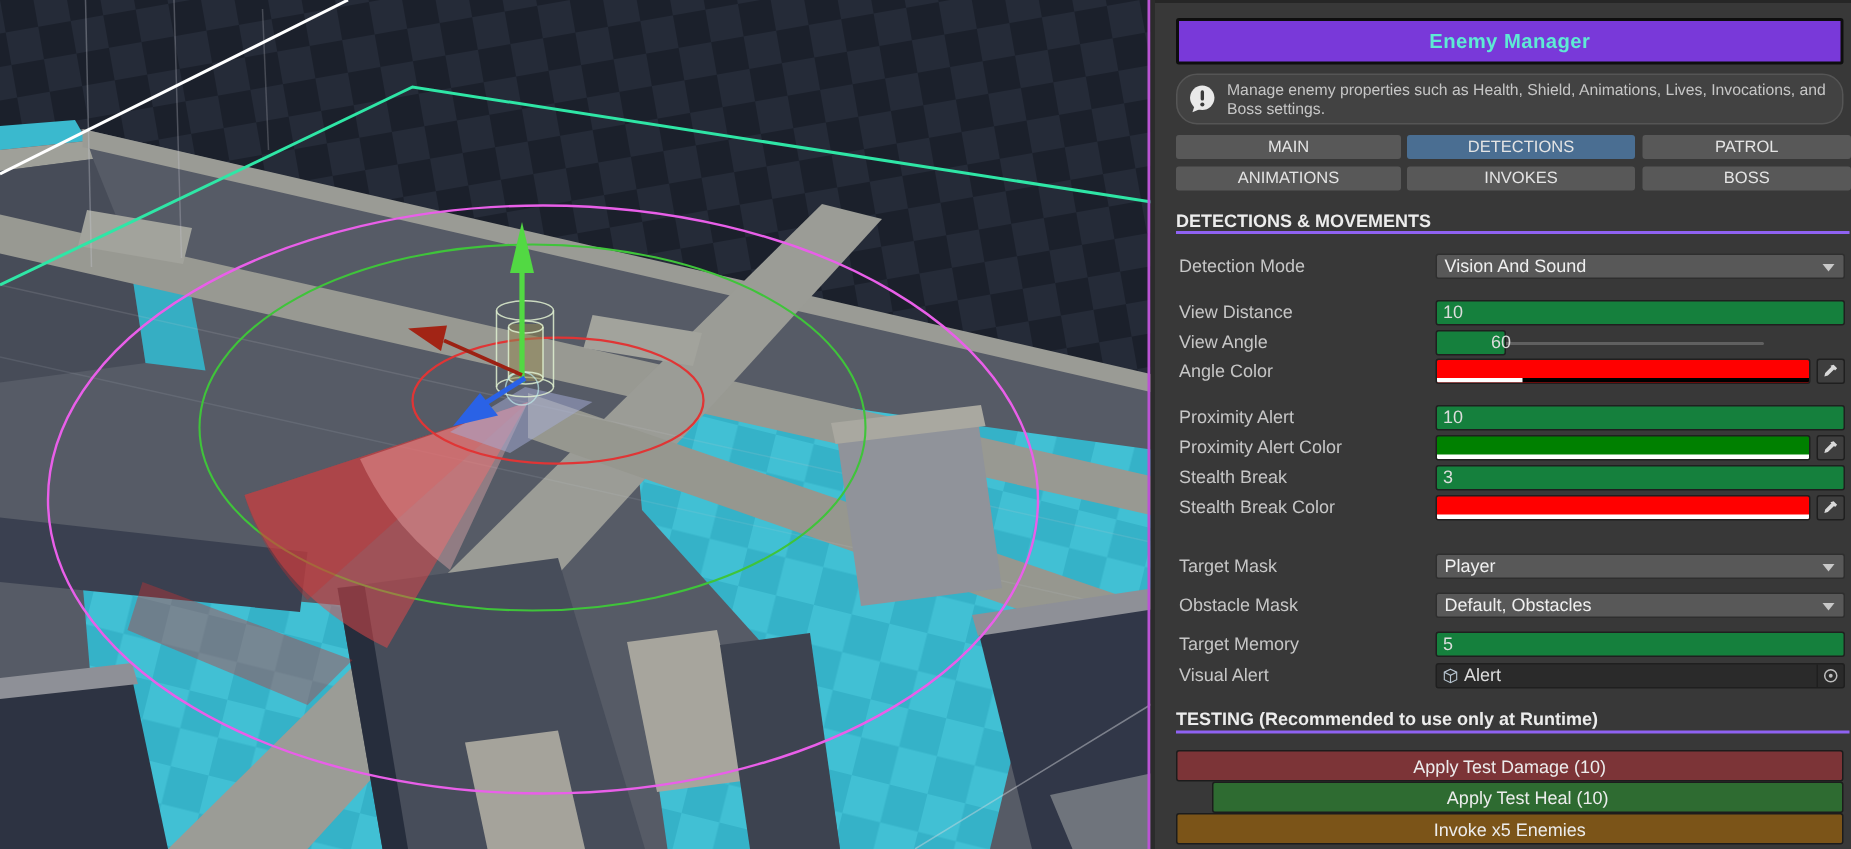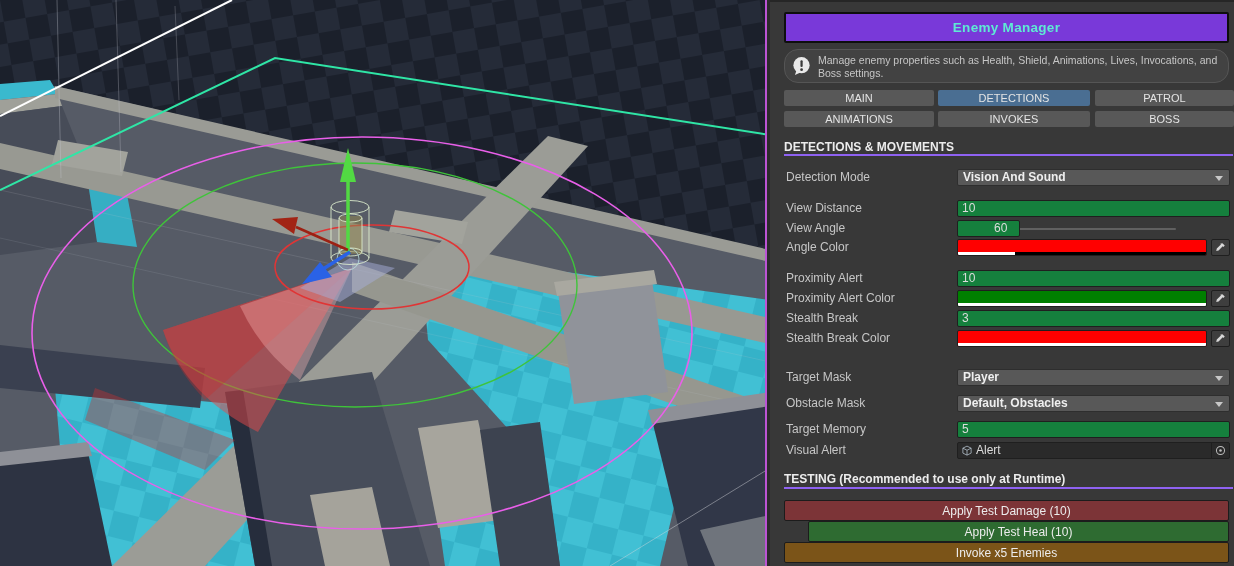--- a/index.html
+++ b/index.html
@@ -30,28 +30,28 @@
 
   .sec-title{left:14px;right:5px;color:#ececec;font-weight:bold;font-size:12px;}
   .sec-line{left:14px;right:1px;height:2px;}
 
   .row{left:16px;right:4px;height:17px;}
   .lbl{position:absolute;left:0;top:0;line-height:17px;color:#c6c6c6;font-size:12px;}
   .ctrl{position:absolute;left:171px;right:0;top:0;height:17px;}
   .field{position:absolute;inset:0;background:#15803d;border:1px solid #1f1f1f;border-radius:2px;
          color:#dcdcdc;font-size:12px;line-height:15px;padding:0 4px;box-sizing:border-box;}
   .drop{position:absolute;inset:0;background:#585858;border:1px solid #2e2e2e;border-radius:2px;
-        color:#efefef;font-size:12px;line-height:15px;padding:0 5px;box-sizing:border-box;cursor:pointer;font-weight:bold;}
+        color:#efefef;font-size:12px;line-height:15px;padding:0 5px;box-sizing:border-box;cursor:pointer;}
   .drop:after{content:"";position:absolute;right:6px;top:6px;border:4px solid transparent;
               border-top:5px solid #c8c8c8;}
   
   .sl-track{position:absolute;left:2px;right:54px;top:8px;height:2px;background:#606060;border-radius:1px;}
   .sl-handle{position:absolute;top:-4px;width:10px;height:10px;margin-left:-5px;border-radius:50%;
              background:#9a9a9a;border:1px solid #6b6b6b;box-sizing:border-box;cursor:pointer;}
-  .sl-val{position:absolute;right:0;top:0;width:63px;height:17px;padding-left:36px;}
+  .sl-val{position:absolute;right:0;top:0;width:47px;height:17px;padding-left:36px;}
   
   .swatch{position:absolute;left:0;right:23px;top:0;height:17px;border:1px solid #1f1f1f;
           border-radius:2px;box-sizing:border-box;cursor:pointer;overflow:hidden;}
   .alpha{position:absolute;left:0;bottom:0;height:3px;width:100%;background:#000;}
   .alpha-fill{height:100%;background:#fff;}
   .dropper{position:absolute;right:0;top:0;width:19px;height:17px;background:#3e3e3e;
            border:1px solid #1f1f1f;border-radius:2px;box-sizing:border-box;cursor:pointer;
            display:flex;align-items:center;justify-content:center;}
   
   .obj{position:absolute;inset:0;background:#2a2a2a;border:1px solid #1f1f1f;border-radius:2px;

